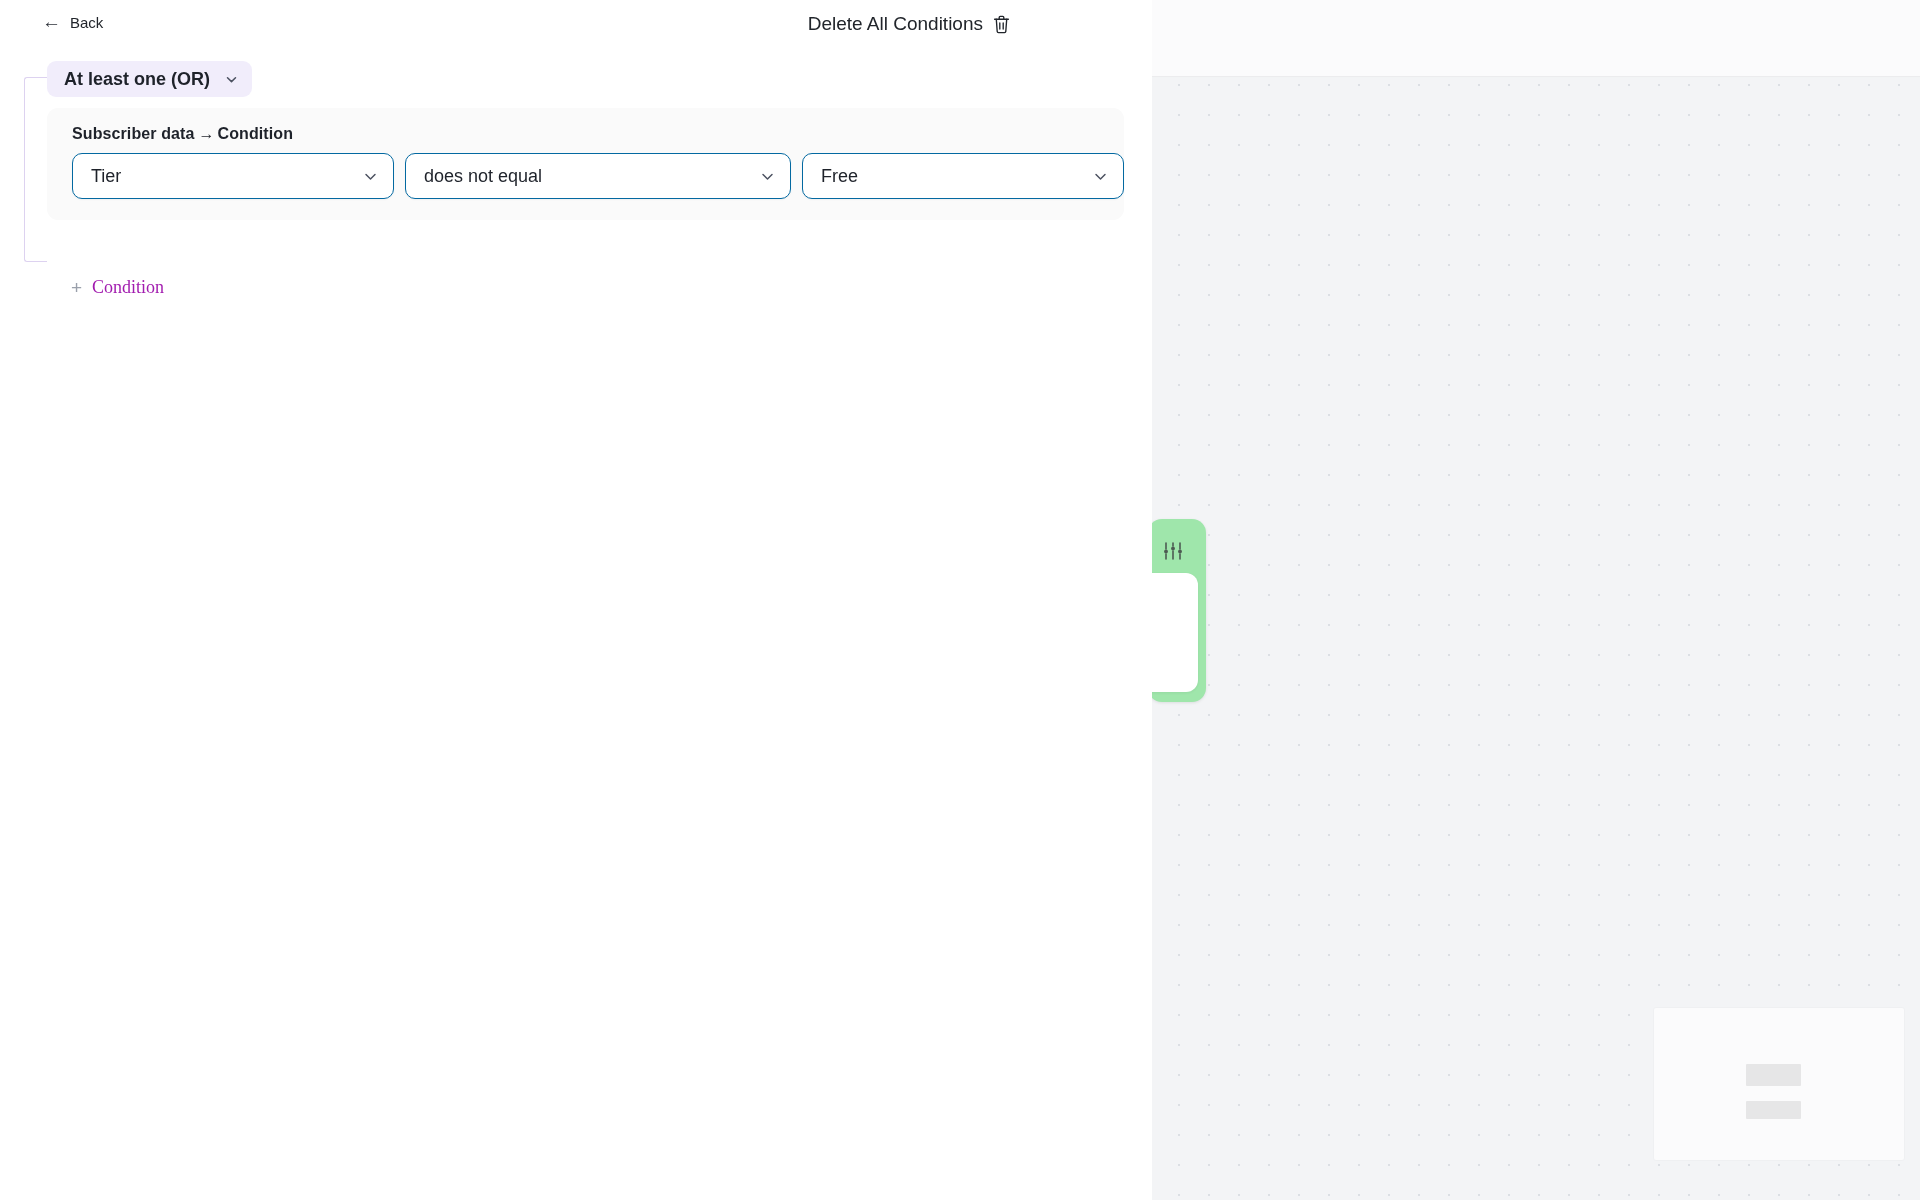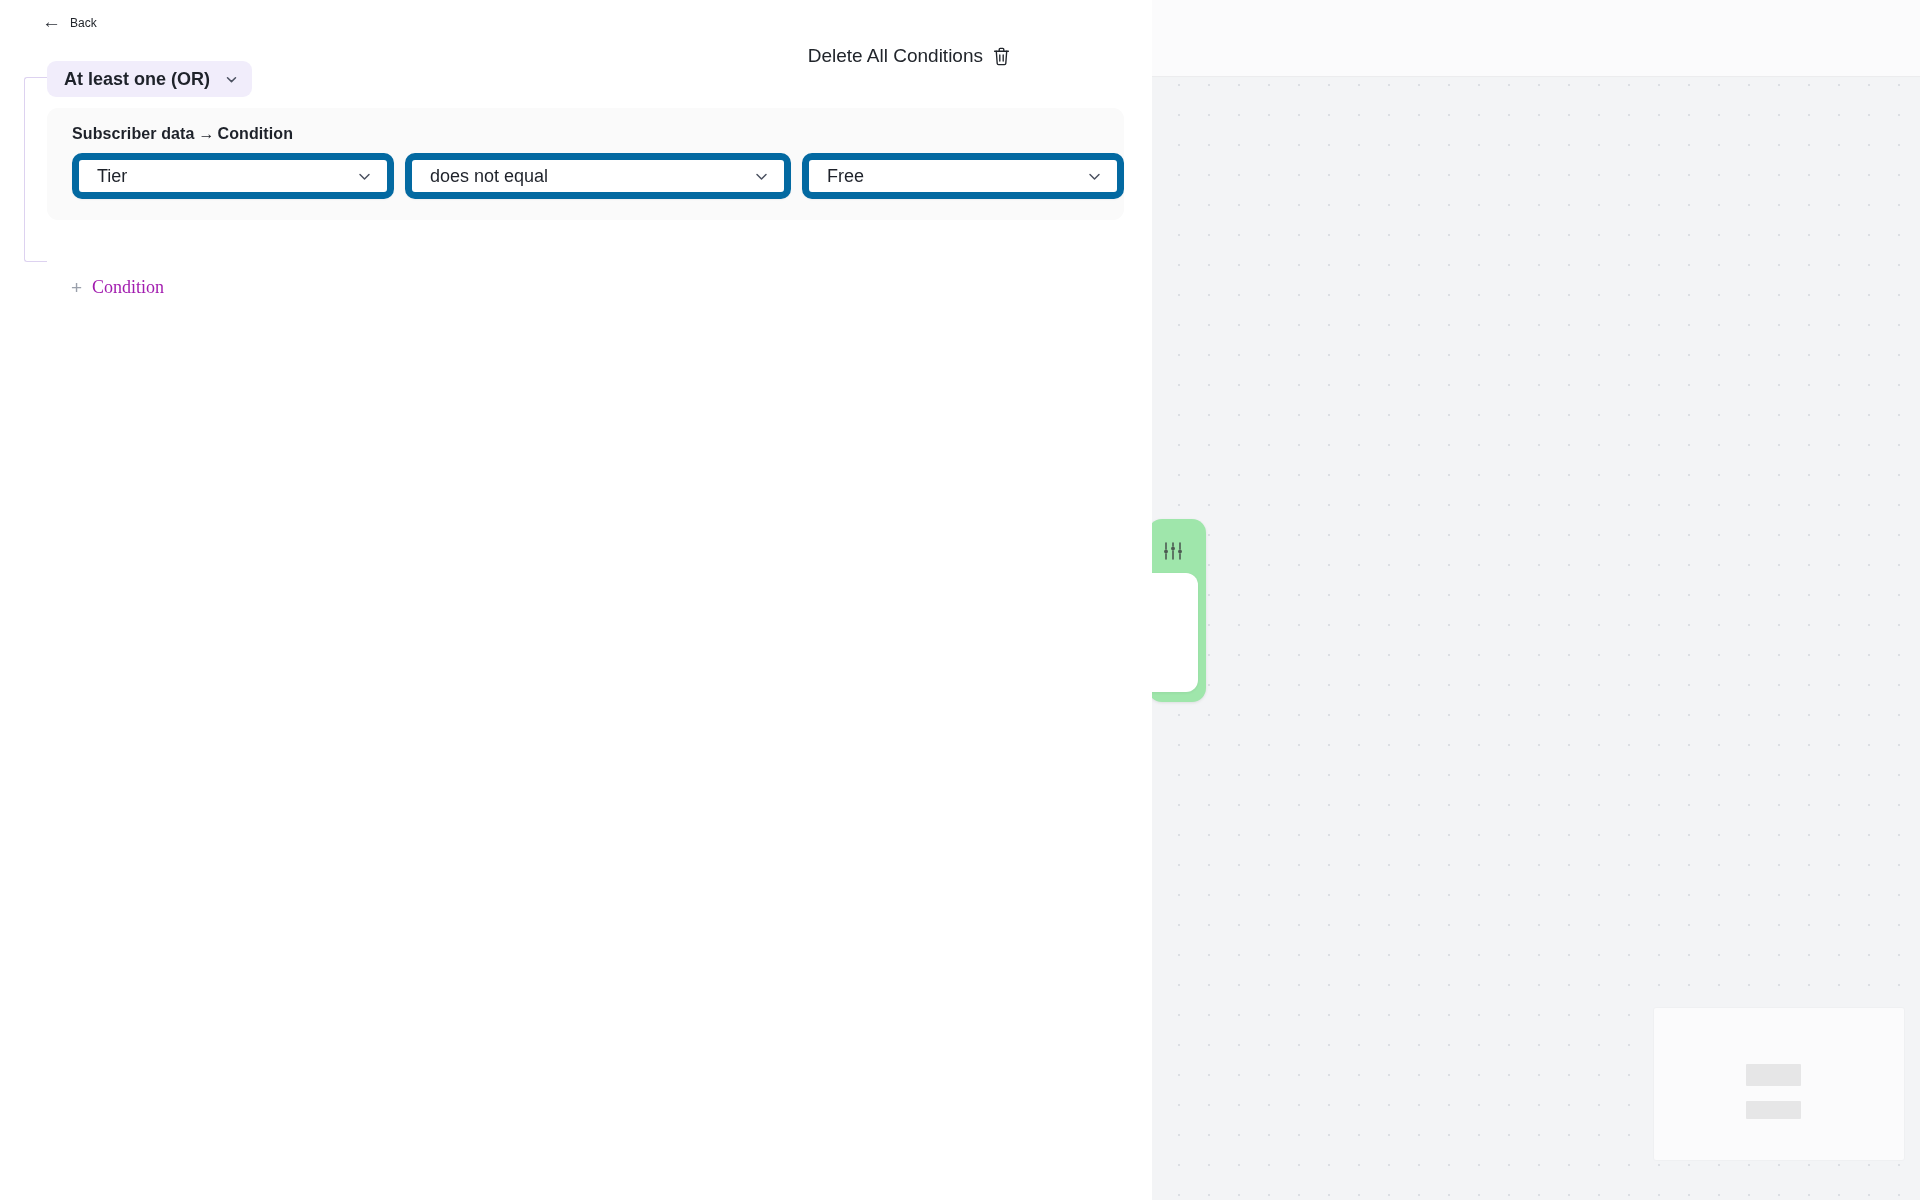--- a/index.html
+++ b/index.html
@@ -135,34 +135,33 @@
     user-select: none;
   }
   .back-arrow {
     font-size: 19px;
     color: #2c3038;
     line-height: 1;
     display: inline-block;
     transform: translateY(-1px);
   }
   .back-label {
-    font-size: 12px;
+    font-size: 15px;
     color: #21252b;
   }
 
   .delete-all {
     position: absolute;
     right: 142px;
     top: 13px;
     display: flex;
     align-items: center;
     gap: 10px;
     cursor: pointer;
     user-select: none;
-    margin-top: 32px;
   }
   .delete-all-label {
     font-size: 19px;
     color: #21252b;
   }
   .trash-icon {
     width: 17px;
     height: 19px;
     color: #21252b;
     display: inline-block;
@@ -244,21 +243,21 @@
     gap: 11px;
   }
 
   .select-box {
     position: relative;
     display: flex;
     align-items: center;
     justify-content: space-between;
     height: 46px;
     background: #ffffff;
-    border: 7px solid #0369a1;
+    border: 1px solid #0369a1;
     border-radius: 10px;
     padding: 0 14px 0 18px;
     cursor: pointer;
     user-select: none;
     box-shadow: 0 1px 2px rgba(16,24,40,0.045);
   }
   .select-box.w-attr { width: 325px; }
   .select-box.w-op   { width: 390px; }
   .select-box.w-val  { width: 325px; }
 

